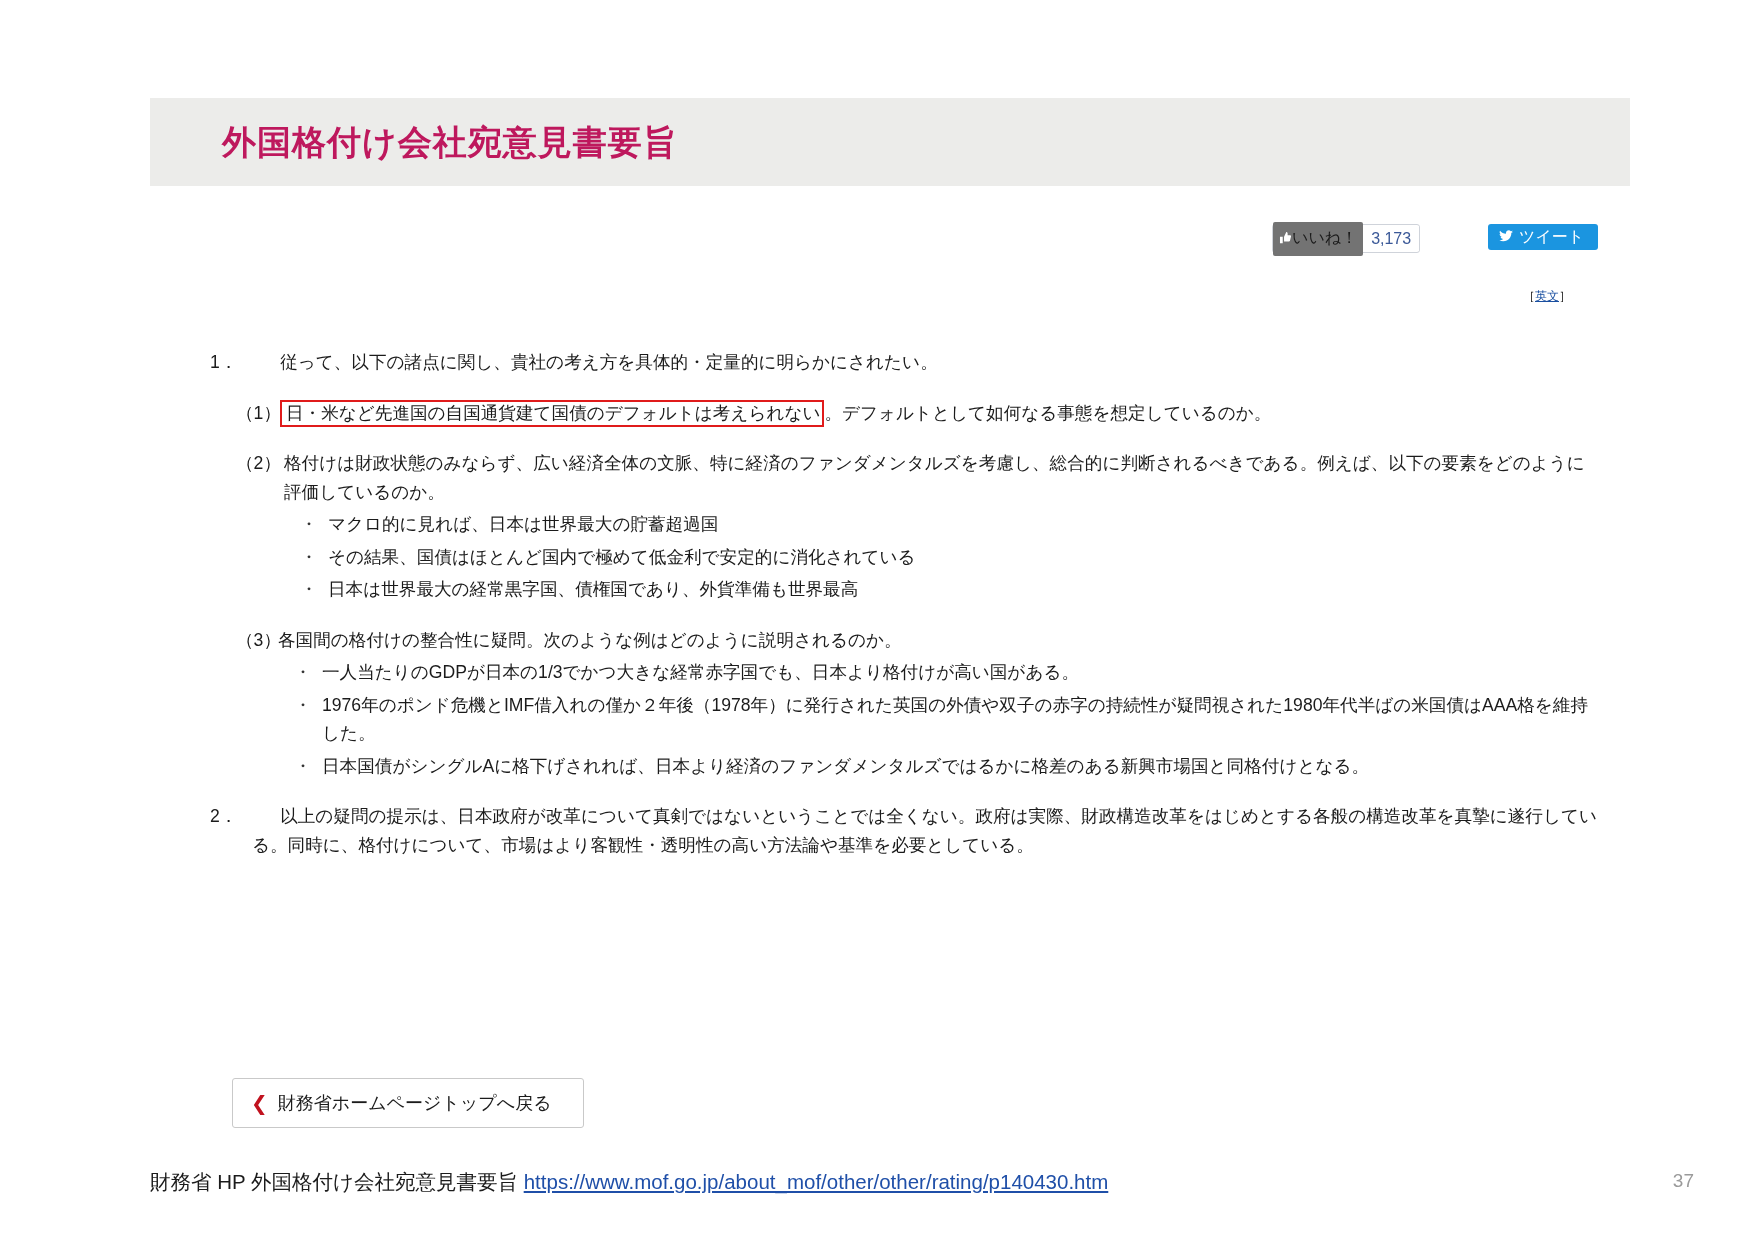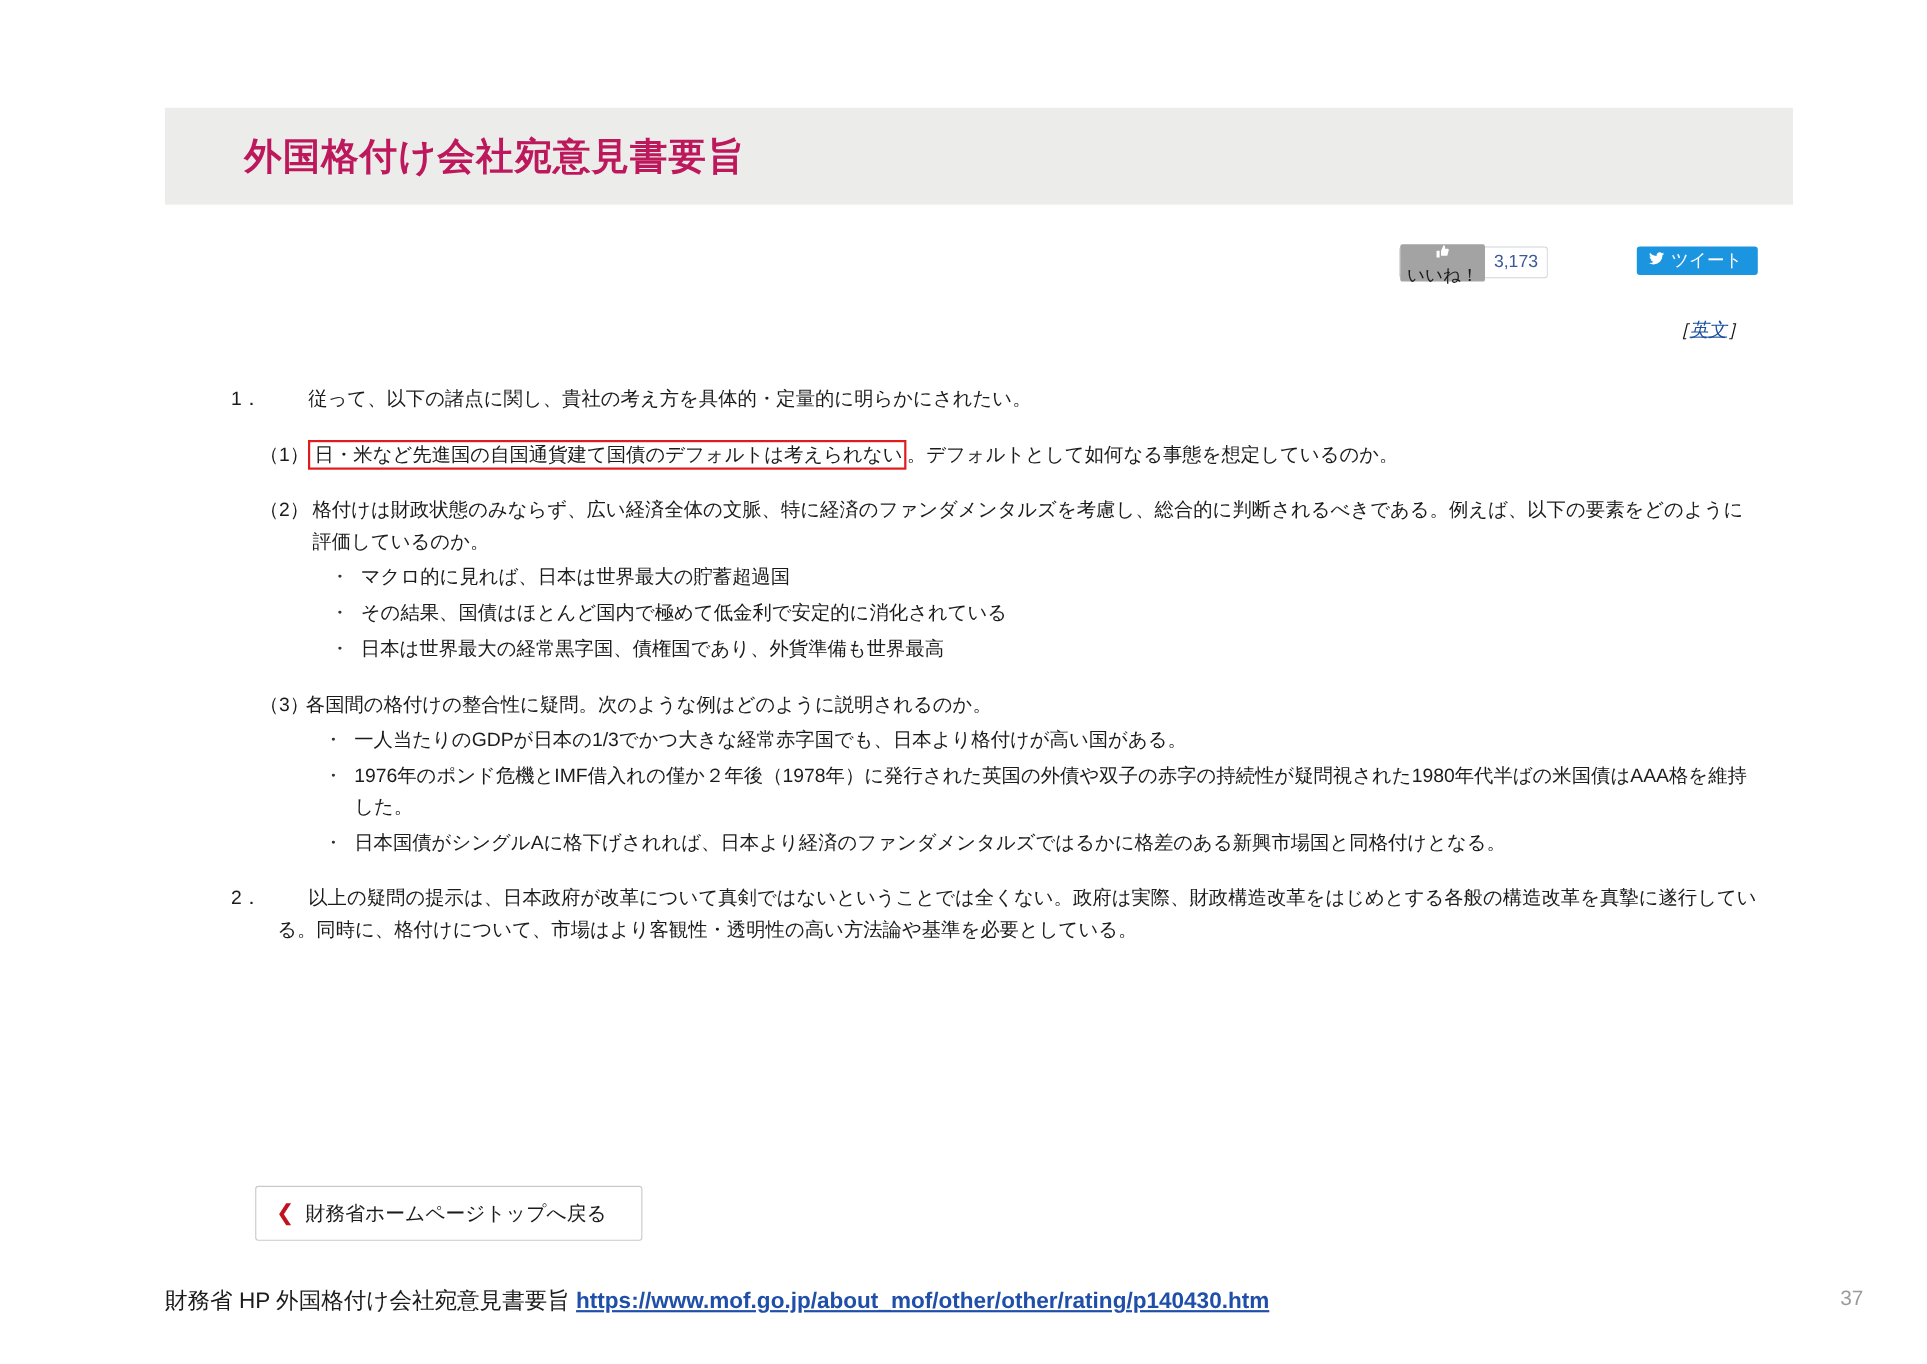--- a/index.html
+++ b/index.html
@@ -59,26 +59,25 @@
     border: 1px solid #cfd3da;
     border-radius: 3px;
     padding: 0;
     height: 27px;
     display: flex;
     align-items: center;
   }
   .fb-inner {
     display: flex;
     align-items: center;
-    background: #a3a3a3;
+    background: #737373;
     height: 34px;
     margin: 0;
     border-radius: 2px;
     padding: 0 6px;
-    flex-direction: column;
   }
   .fb-count-box {
     background: #ffffff;
     color: #3b5998;
     font-size: 16px;
     padding: 0 8px;
     height: 25px;
     display: flex;
     align-items: center;
   }
@@ -97,26 +96,25 @@
   .tw-btn .bird { margin-right: 6px; display:block; }
   .tw-btn .lbl {
     color: #ffffff;
     font-size: 16px;
     white-space: nowrap;
   }
 
   
   .eng-link-row {
     position: absolute;
-    right: 165px;
+    right: 181px;
     top: 288px;
-    font-size: 17px;
+    font-size: 12px;
     color: #111;
     white-space: nowrap;
-    font-style: italic;
   }
   .eng-link-row a {
     color: #1a4fa0;
     text-decoration: underline;
   }
 
   
   .content {
     position: absolute;
     left: 210px;
@@ -212,21 +210,20 @@
     position: absolute;
     left: 150px;
     top: 1168px;
     font-size: 20.5px;
     color: #1b1b1b;
     white-space: nowrap;
   }
   .footer-note a {
     color: #1f4fa8;
     text-decoration: underline;
-    font-weight: bold;
   }
   .page-num {
     position: absolute;
     right: 58px;
     top: 1170px;
     font-size: 19px;
     color: #9a9a9a;
   }
 </style>
 </head>

